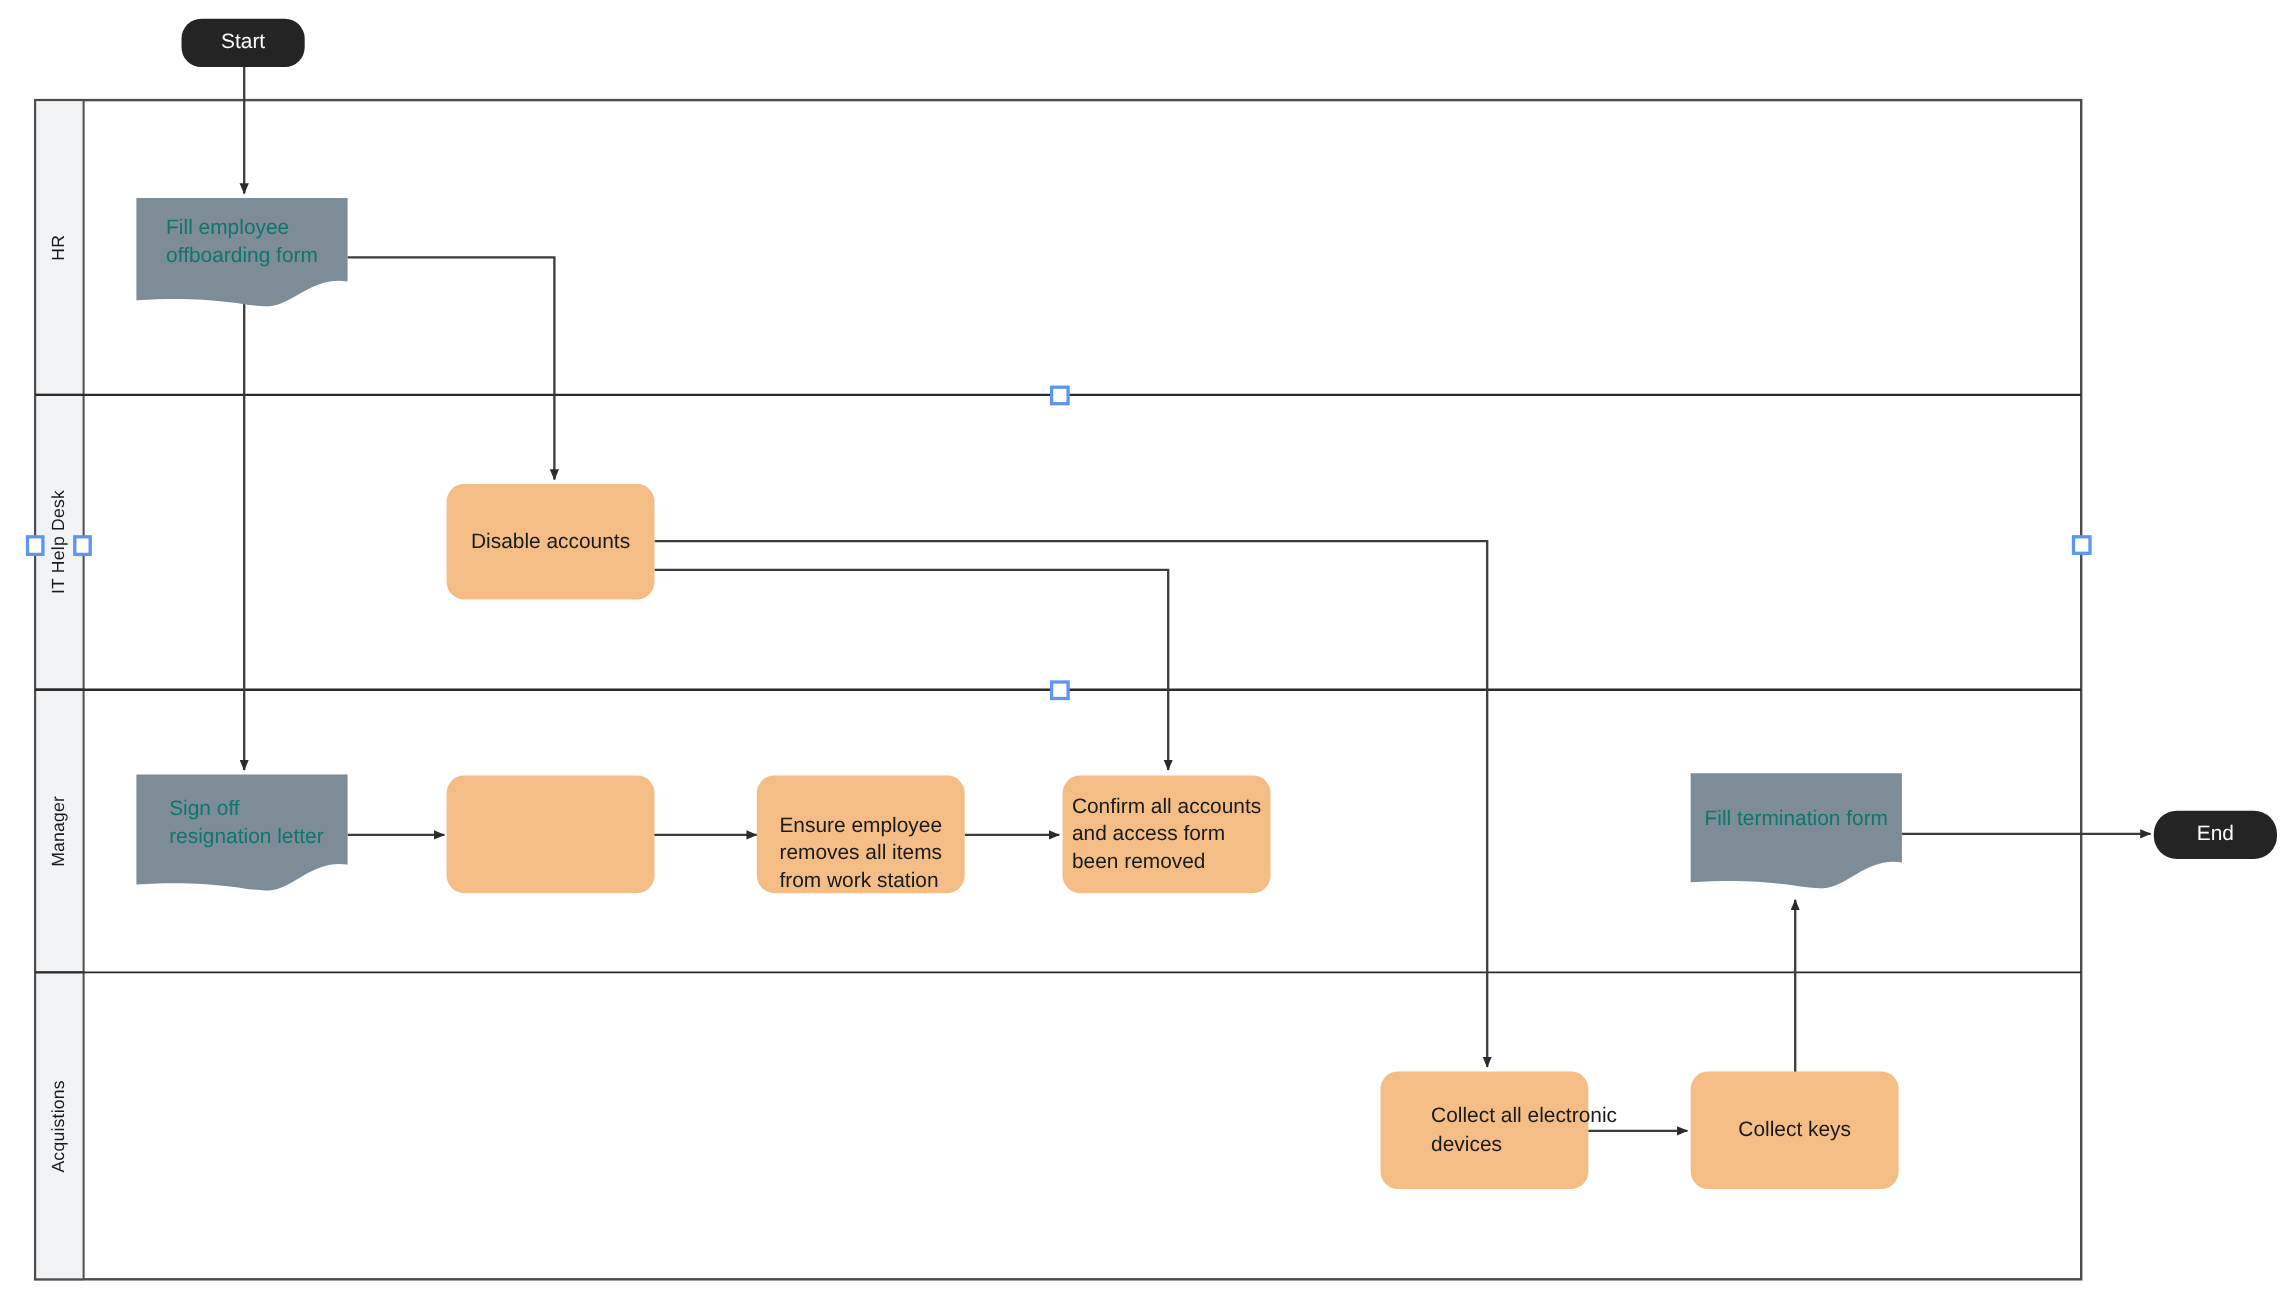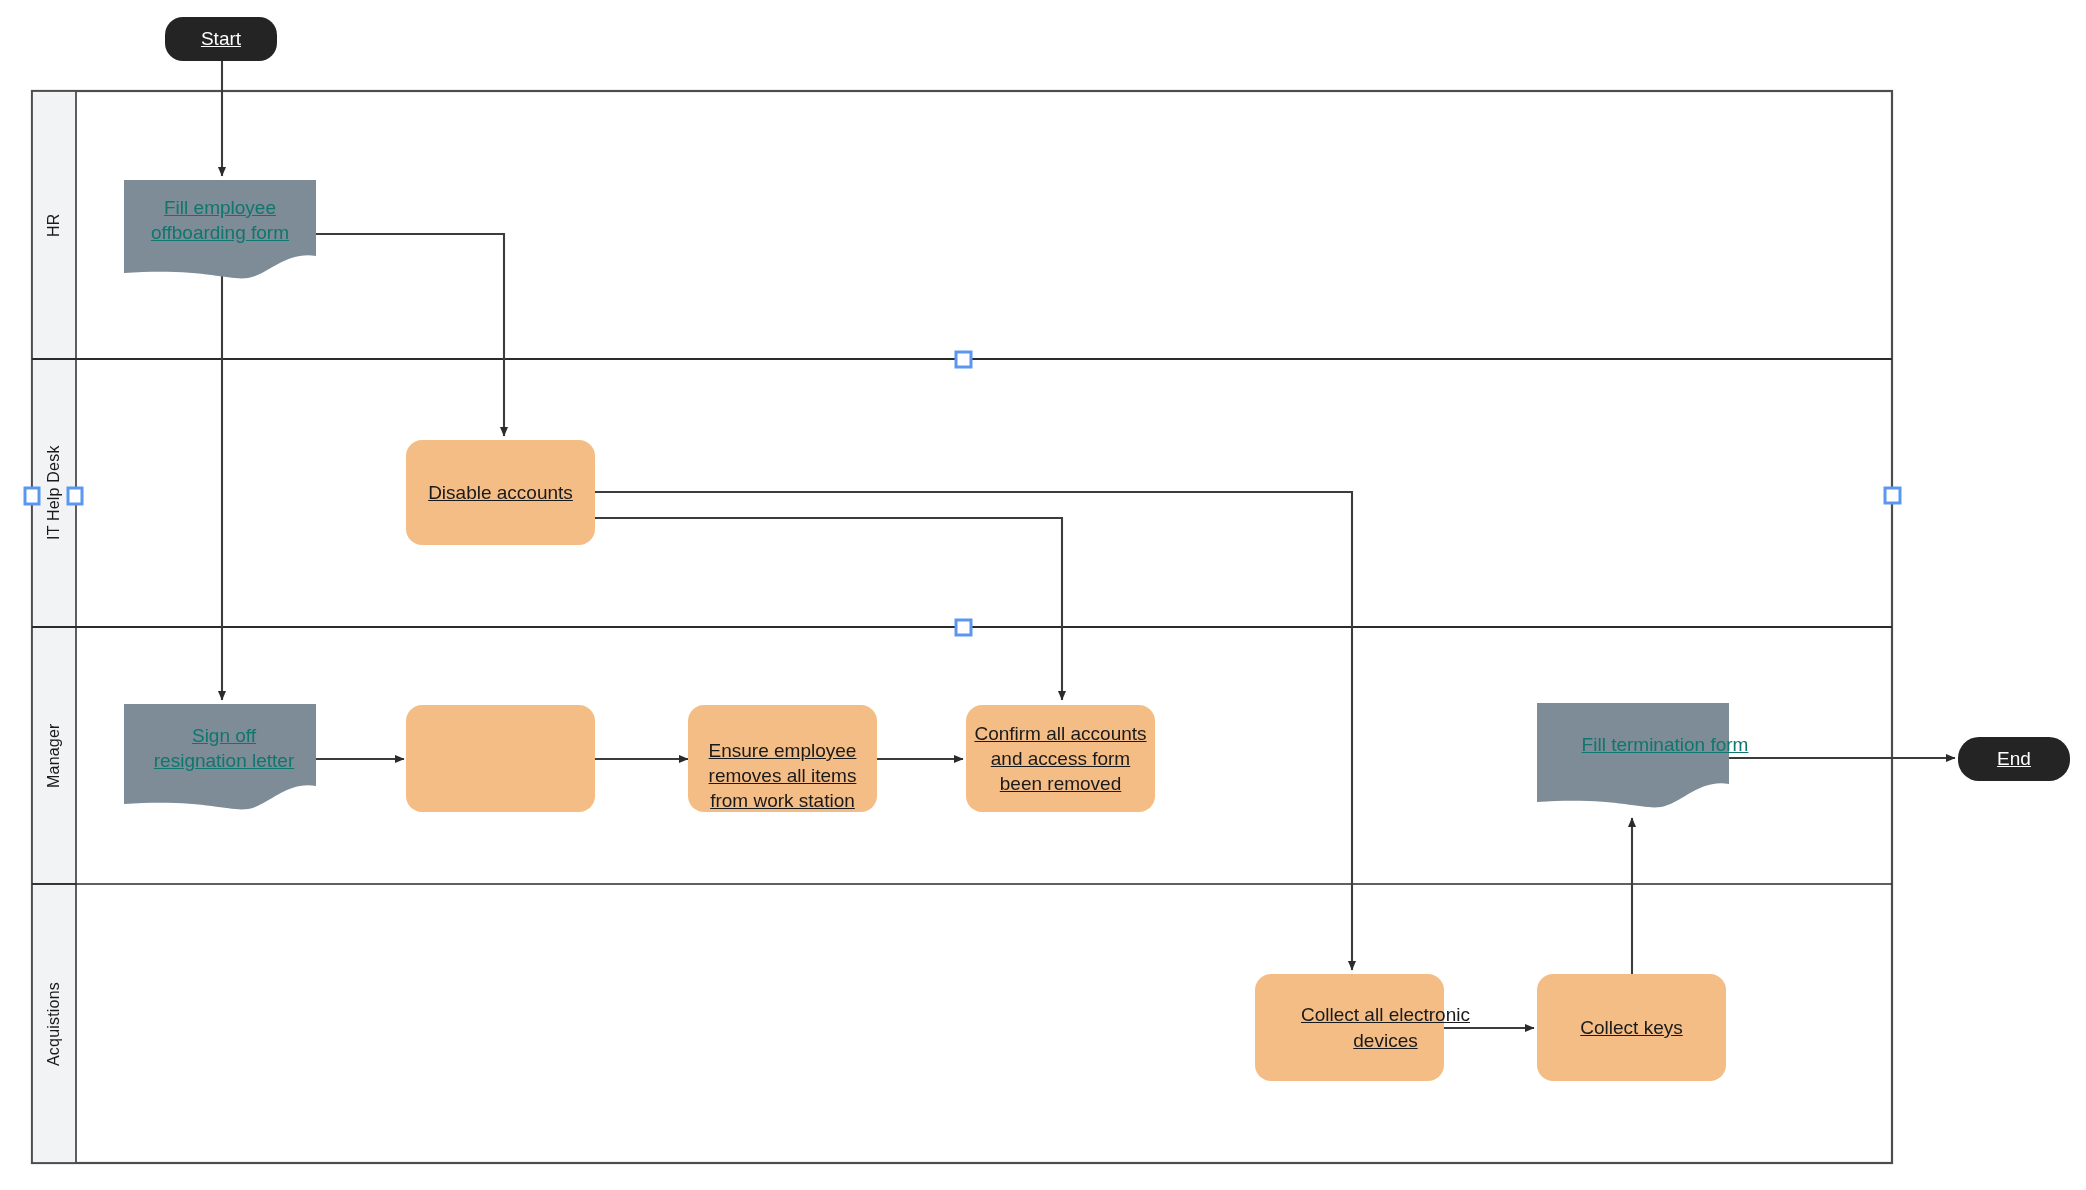--- a/index.html
+++ b/index.html
@@ -21,25 +21,23 @@
     left: 0;
     top: 0;
     width: 2086px;
     height: 1190px;
   }
   .node-label {
     position: absolute;
     display: flex;
     align-items: center;
     justify-content: center;
-    text-align: center;
     pointer-events: none;
     line-height: 1.32;
     white-space: pre-line;
-    text-decoration: underline;
   }
   .lbl-dark   { color: #ffffff; font-size: 19px; }
   .lbl-gray   { color: #0f766e; font-size: 19px; }
   .lbl-orange { color: #1a1a1a; font-size: 19px; }
   .lane-title {
     position: absolute;
     display: flex;
     align-items: center;
     justify-content: center;
     color: #1a1a1a;
@@ -170,21 +168,21 @@
 
 
   <div class="node-label lbl-orange" style="left:688px; top:705px; width:189px; height:107px;margin-top:17px;">Ensure employee
 removes all items
 from work station</div>
 
   <div class="node-label lbl-orange" style="left:966px; top:705px; width:189px; height:107px;">Confirm all accounts
 and access form
 been removed</div>
 
-  <div class="node-label lbl-gray" style="left:1537px; top:705px; width:192px; height:80px;margin-left:32px;">Fill termination form</div>
+  <div class="node-label lbl-gray" style="left:1537px; top:705px; width:192px; height:80px;">Fill termination form</div>
 
   <div class="node-label lbl-orange" style="left:1255px; top:974px; width:189px; height:107px;padding-left:36px;">Collect all electronic
 devices</div>
 
   <div class="node-label lbl-orange" style="left:1537px; top:974px; width:189px; height:107px;">Collect keys</div>
 
   <div class="node-label lbl-dark" style="left:1958px; top:737px; width:112px; height:44px;">End</div>
 
 </div>
 

